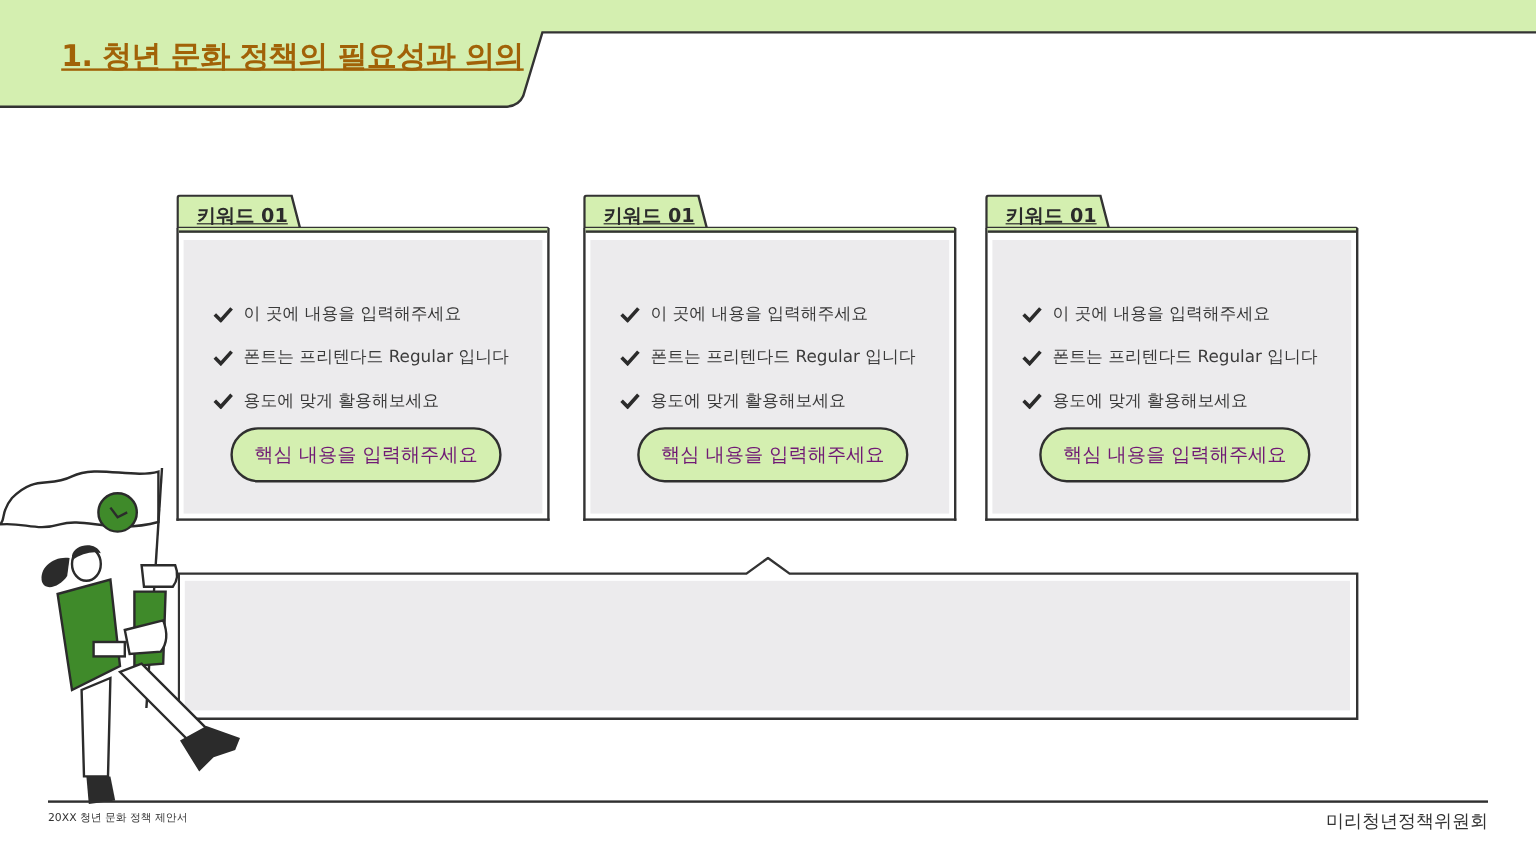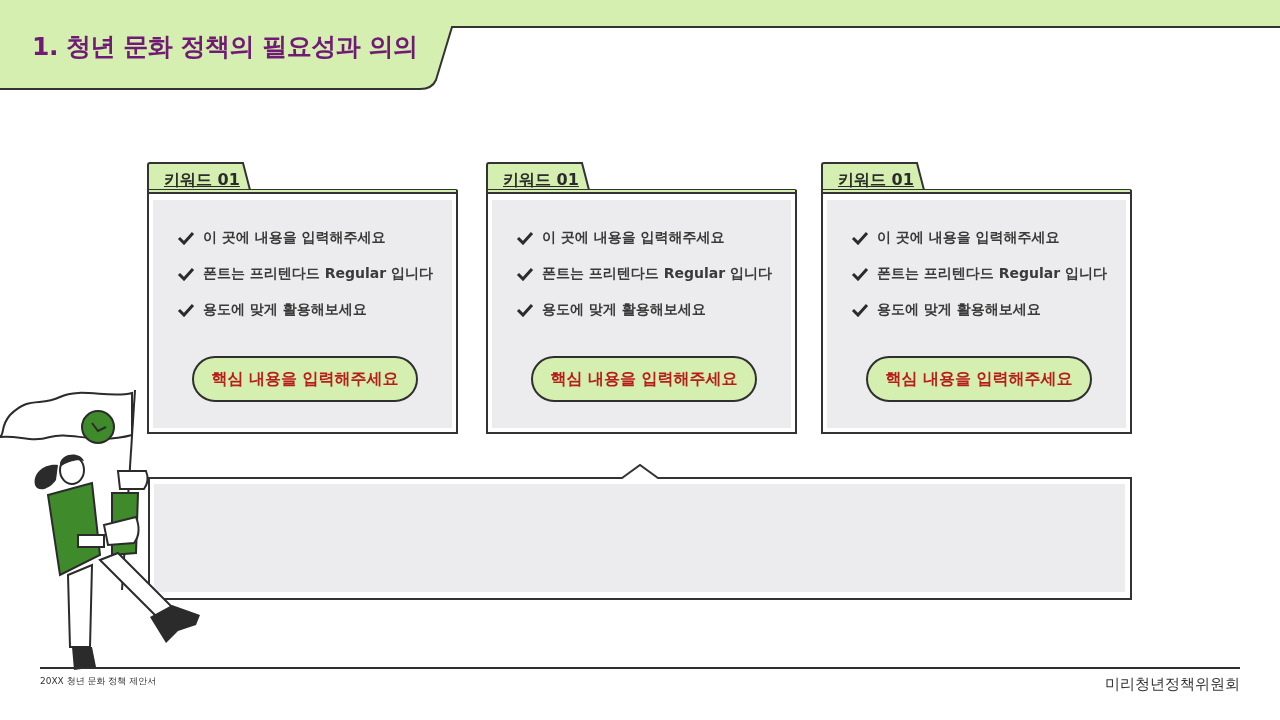--- a/index.html
+++ b/index.html
@@ -1,47 +1,47 @@
 <!DOCTYPE html>
 <html><head>
 <meta charset="utf-8">
 <style>
   * { box-sizing: border-box; margin: 0; padding: 0; }
   html, body { width: 1280px; height: 720px; overflow: hidden; background: #ffffff; }
   body { position: relative; font-family: "DejaVu Sans", "Liberation Sans", sans-serif; color: #333333; }
 
   .header-svg { position: absolute; left: 0; top: 0; width: 1280px; height: 95px; }
   .page-title {
-    position: absolute; left: 32px; top: 30px; font-size: 25px; font-weight: bold;
-    color: #701a75; letter-spacing: -0.5px; white-space: nowrap;
+    position: absolute; left: 51px; top: 30px; font-size: 25px; font-weight: bold;
+    color: #a16207; letter-spacing: -0.5px; white-space: nowrap; text-decoration: underline;
   }
 
   .card { position: absolute; top: 162px; width: 311px; height: 272px; }
   .card .tab-svg { position: absolute; left: 0; top: 0; width: 311px; height: 40px; }
   .card .tab-label {
     position: absolute; left: 17px; top: 8px; font-size: 16px; font-weight: bold; color: #2b2b2b;
     white-space: nowrap;
     text-decoration: underline;
   }
   .card .box {
     position: absolute; left: 0; top: 28px; width: 311px; height: 244px;
     border: 2px solid #333333; border-top: none; background: #ffffff;
   }
   .card .stripe { position: absolute; left: 0; right: 0; top: 0; height: 4px; background: #d4efb0; border-bottom: 2px solid #333333; }
   .card .inner {
     position: absolute; left: 4px; right: 4px; top: 10px; bottom: 4px; background: #ecebed;
   }
-  .card ul { list-style: none; position: absolute; left: 24px; top: 20px; font-weight: bold; }
+  .card ul { list-style: none; position: absolute; left: 24px; top: 44px; }
   .card li { display: flex; align-items: center; height: 36px; font-size: 14px; color: #3a3a3a; white-space: nowrap; }
   .card li .check { width: 18px; height: 14px; margin-right: 8px; }
   .card .pill {
     position: absolute; left: 39px; top: 156px; width: 226px; height: 46px;
     border: 2px solid #2f2f2f; border-radius: 23px; background: #d4efb0;
     display: flex; align-items: center; justify-content: center;
-    font-size: 16px; font-weight: bold; color: #b91c1c; white-space: nowrap; text-align: center;
+    font-size: 16px; font-weight: normal; color: #701a75; white-space: nowrap; text-align: center;
   }
 
   .summary { position: absolute; left: 148px; top: 464px; width: 985px; height: 136px; }
   .summary svg { position: absolute; left: 0; top: 0; }
   .summary .inner {
     position: absolute; left: 6px; right: 8px; top: 20px; bottom: 8px; background: #ecebed;
   }
   .summary .text {
     position: absolute; left: 37px; top: 45px; width: 920px;
     font-size: 13px; line-height: 22px; color: #333333;

